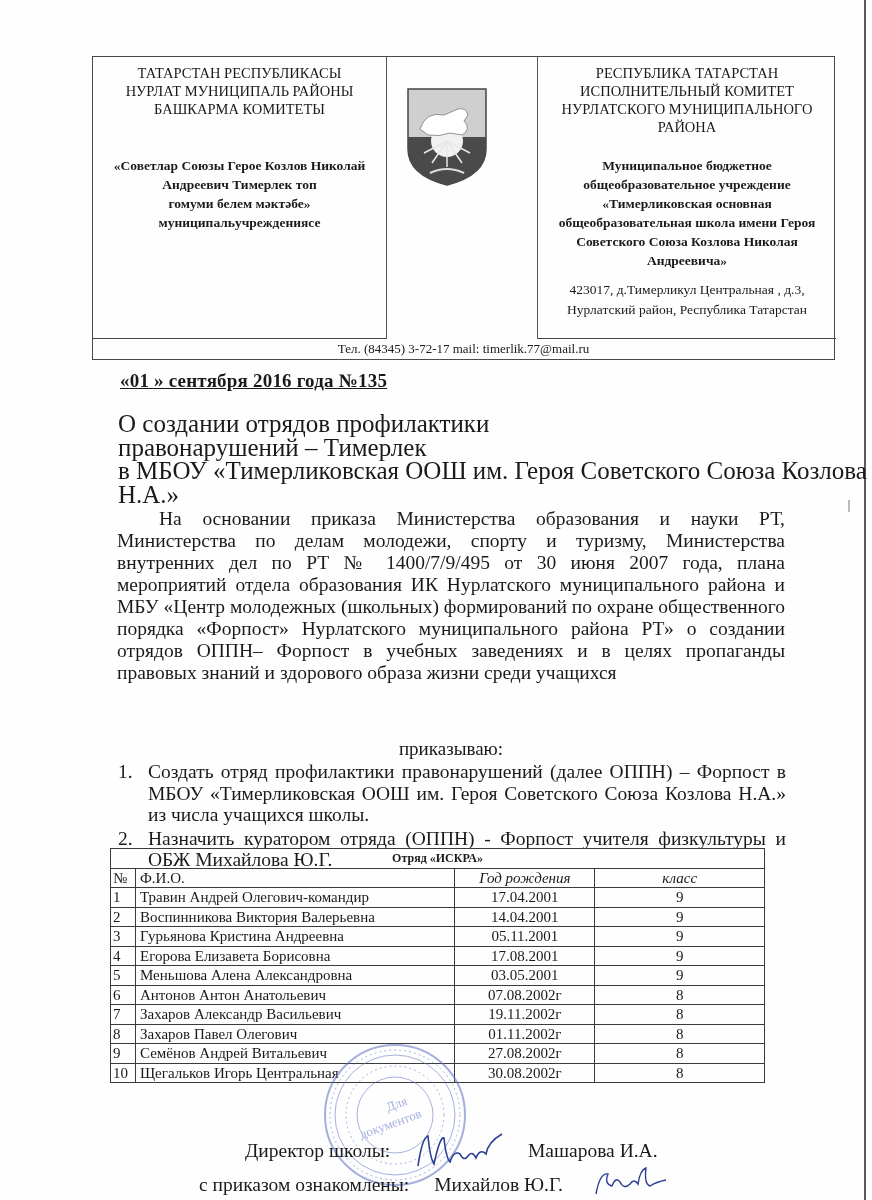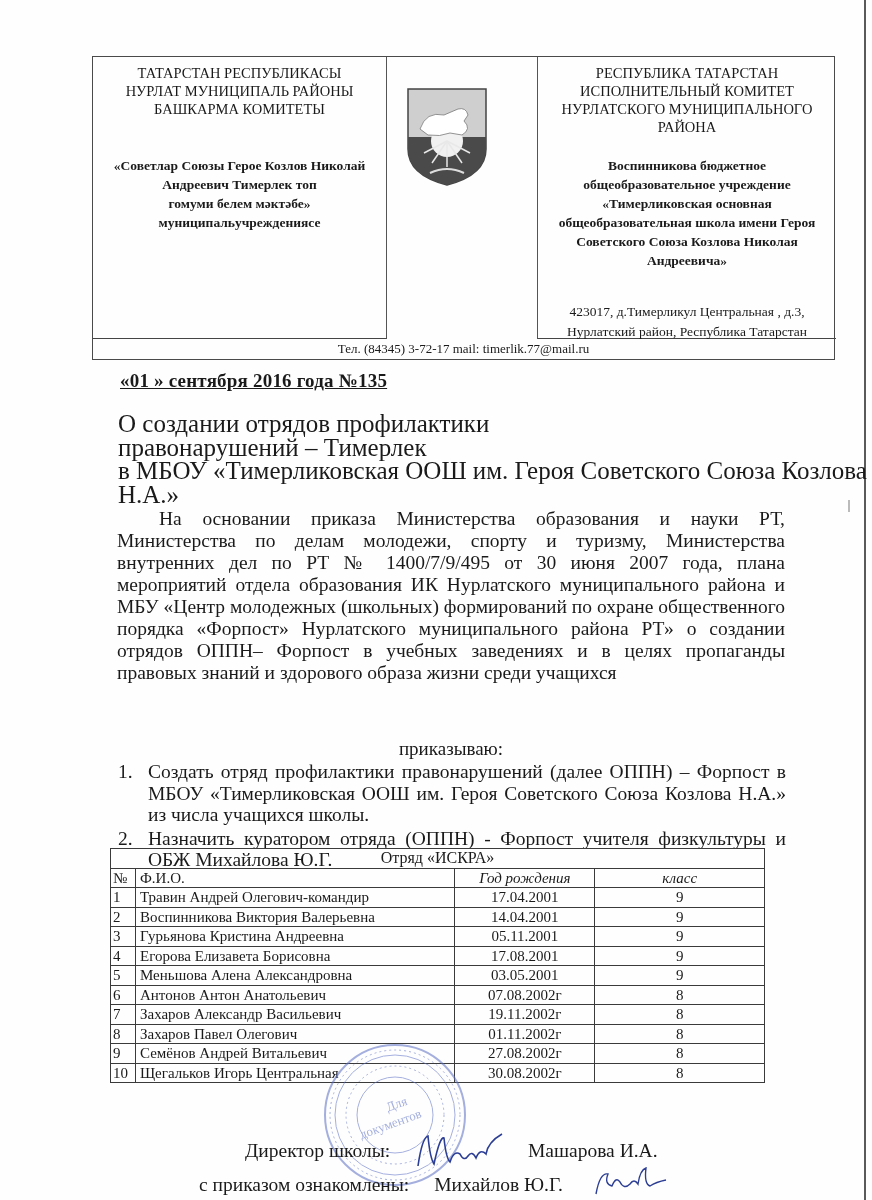--- a/index.html
+++ b/index.html
@@ -68,21 +68,21 @@
   .order-list .item + .item { margin-top: 2px; }
 
   
   .squad-table {
     position: absolute; left: 110px; top: 848px; width: 655px;
     border-collapse: collapse; font-size: 15px;
   }
   .squad-table td, .squad-table th {
     border: 1px solid #3a3a3a; height: 19.5px; line-height: 18px; padding: 0 4px; font-weight: normal;
   }
-  .squad-table .title-cell { text-align: center; font-weight: normal; font-size: 16px; }
+  .squad-table .title-cell { text-align: center; font-weight: bold; font-size: 12px; }
   .squad-table .c-num { width: 25px; text-align: left; padding-left: 2px; }
   .squad-table .c-name { width: 320px; text-align: left; }
   .squad-table .c-date { width: 140px; text-align: center; }
   .squad-table .c-class { width: 170px; text-align: center; }
   .squad-table .hdr-cell { text-align: left; }
   .squad-table .hdr-cell.center { text-align: center; font-style: italic; }
   .bold-name { font-weight: bold; }
 
   
   .sig-director {
@@ -139,28 +139,28 @@
   </div>
 
   <div class="hdr-right">
     <div style="padding-top:7px;">
       <div class="hdr-line">РЕСПУБЛИКА  ТАТАРСТАН</div>
       <div class="hdr-line">ИСПОЛНИТЕЛЬНЫЙ КОМИТЕТ</div>
       <div class="hdr-line">НУРЛАТСКОГО МУНИЦИПАЛЬНОГО</div>
       <div class="hdr-line">РАЙОНА</div>
     </div>
     <div style="margin-top:20px;">
-      <div class="hdr-bold">Воспинникова бюджетное</div>
+      <div class="hdr-bold">Муниципальное бюджетное</div>
       <div class="hdr-bold">общеобразовательное учреждение</div>
       <div class="hdr-bold">«Тимерликовская основная</div>
       <div class="hdr-bold">общеобразовательная школа имени Героя</div>
       <div class="hdr-bold">Советского Союза Козлова Николая</div>
       <div class="hdr-bold">Андреевича»</div>
     </div>
-    <div style="margin-top:32px;">
+    <div style="margin-top:10px;">
       <div class="hdr-addr">423017, д.Тимерликул Центральная , д.3,</div>
       <div class="hdr-addr">Нурлатский район, Республика  Татарстан</div>
     </div>
   </div>
 </div>
 <div class="contact-row">Тел. (84345) 3-72-17  mail: timerlik.77@mail.ru</div>
 
 <div class="order-date">«01 »    сентября    2016 года №135</div>
 
 <div class="subject">

